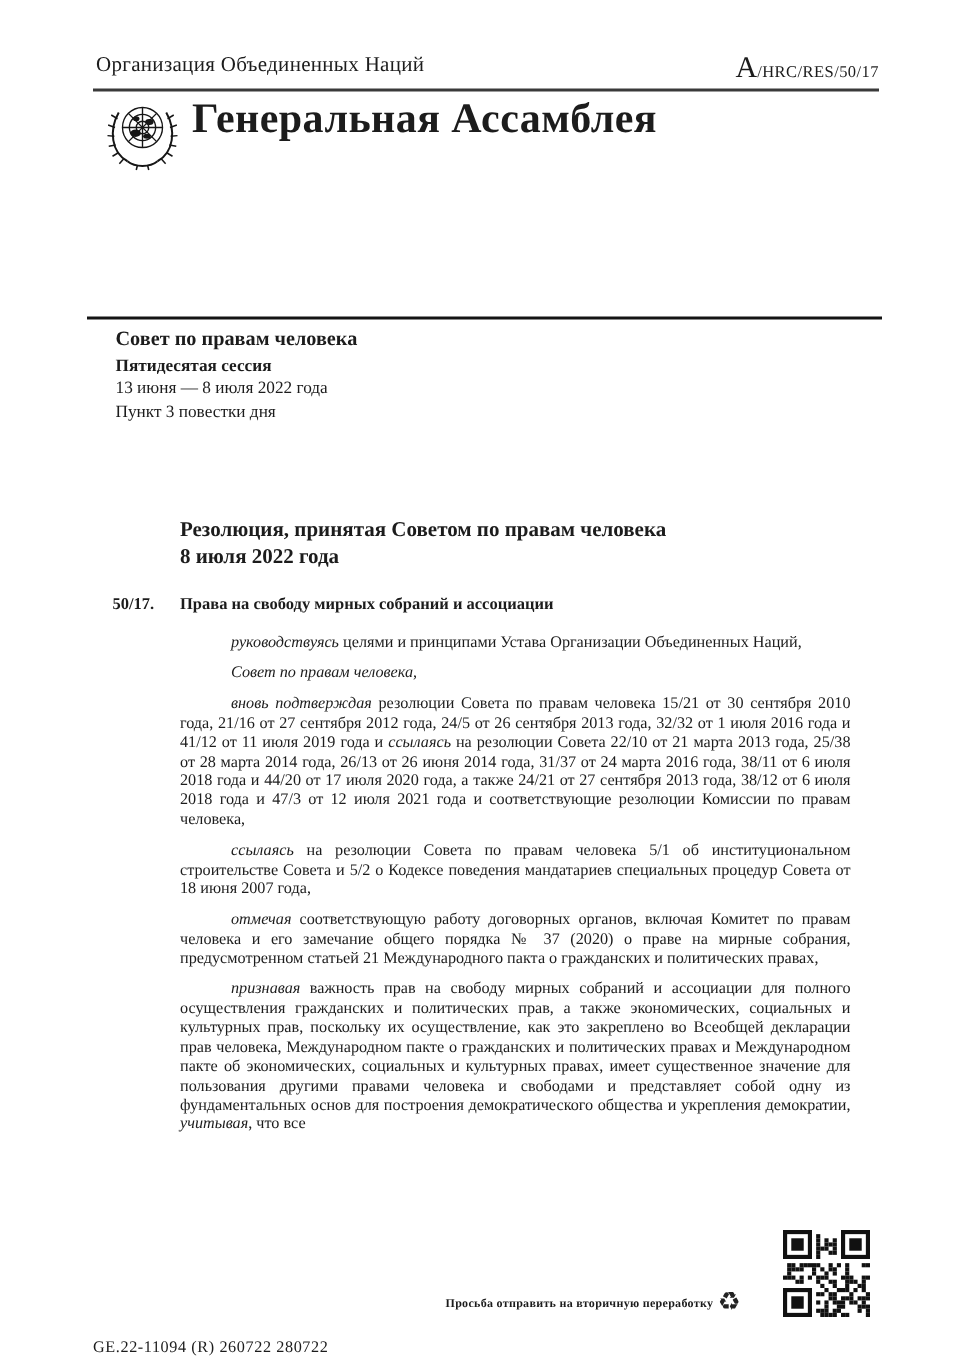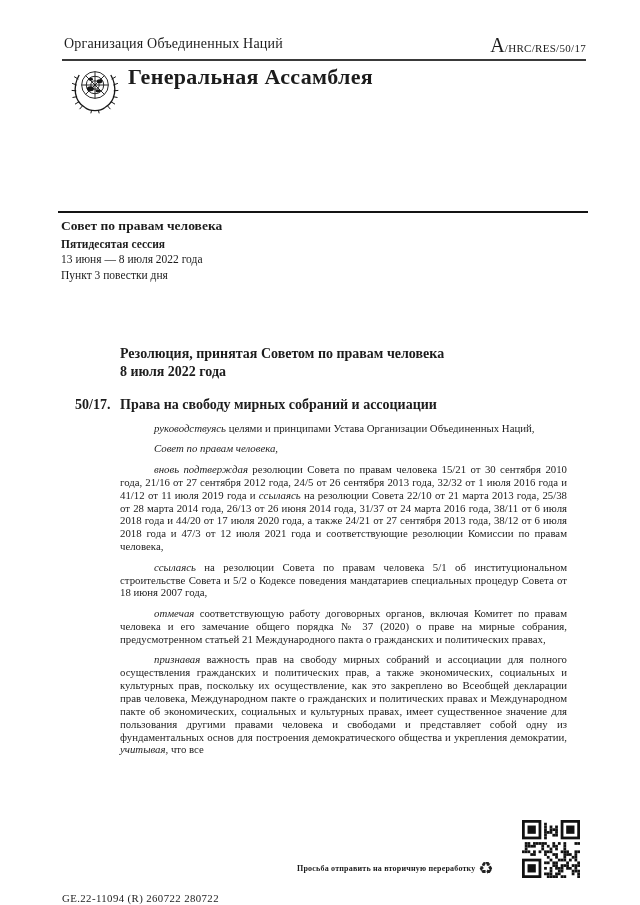--- a/index.html
+++ b/index.html
@@ -14,34 +14,34 @@
   .page{position:absolute;inset:0;background:#fff;padding-left:28px;}
 
   
   .org-name{position:absolute;left:64px;top:36px;font-size:14px;letter-spacing:.2px;}
   .doc-symbol{position:absolute;right:54px;top:34px;white-space:nowrap;}
   .doc-symbol .big-a{font-size:20px;}
   .doc-symbol .rest{font-size:11px;letter-spacing:.3px;}
   .head-rule{position:absolute;left:62px;right:54px;top:59px;height:2px;background:#3a3a3a;}
 
   .emblem{position:absolute;left:70px;top:63px;width:50px;height:54px;}
-  .assembly-title{position:absolute;left:128px;top:64px;font-size:22px;font-weight:bold;letter-spacing:.3px;}
+  .assembly-title{position:absolute;left:128px;top:64px;font-size:28px;font-weight:bold;letter-spacing:.3px;}
   .distr-block{position:absolute;left:425px;top:74px;font-size:11.5px;line-height:15px;}
 
   
   .session-rule{position:absolute;left:58px;right:52px;top:211px;height:2px;background:#141414;}
-  .session-block{position:absolute;left:61px;top:219px;font-size:11.5px;line-height:13.5px;}
+  .session-block{position:absolute;left:77px;top:219px;font-size:11.5px;line-height:13.5px;}
   .council{font-size:13.5px;font-weight:bold;margin:0 0 5px 0;}
   .session{font-weight:bold;margin:0 0 2px 0;}
   .plain-line{margin:0 0 2px 0;}
   .agenda-title{font-weight:bold;width:218px;margin:2px 0 0 0;line-height:13.5px;}
 
   
   .res-title{position:absolute;left:120px;top:345px;font-size:14px;font-weight:bold;line-height:18px;}
-  .res-number-row{position:absolute;left:75px;top:397px;font-size:14px;font-weight:bold;font-family:Liberation Serif, serif;}
+  .res-number-row{position:absolute;left:75px;top:397px;font-size:11px;font-weight:bold;font-family:Liberation Serif, serif;}
   .res-number{display:inline-block;width:45px;}
   .res-subject{display:inline-block;}
 
   
   .body-paras{position:absolute;left:120px;top:422px;width:447px;
     font-size:10.8px;line-height:12.9px;text-align:justify;}
   .body-para{margin:0 0 7.5px 0;text-indent:34px;}
   .it{font-style:italic;}
 
   

